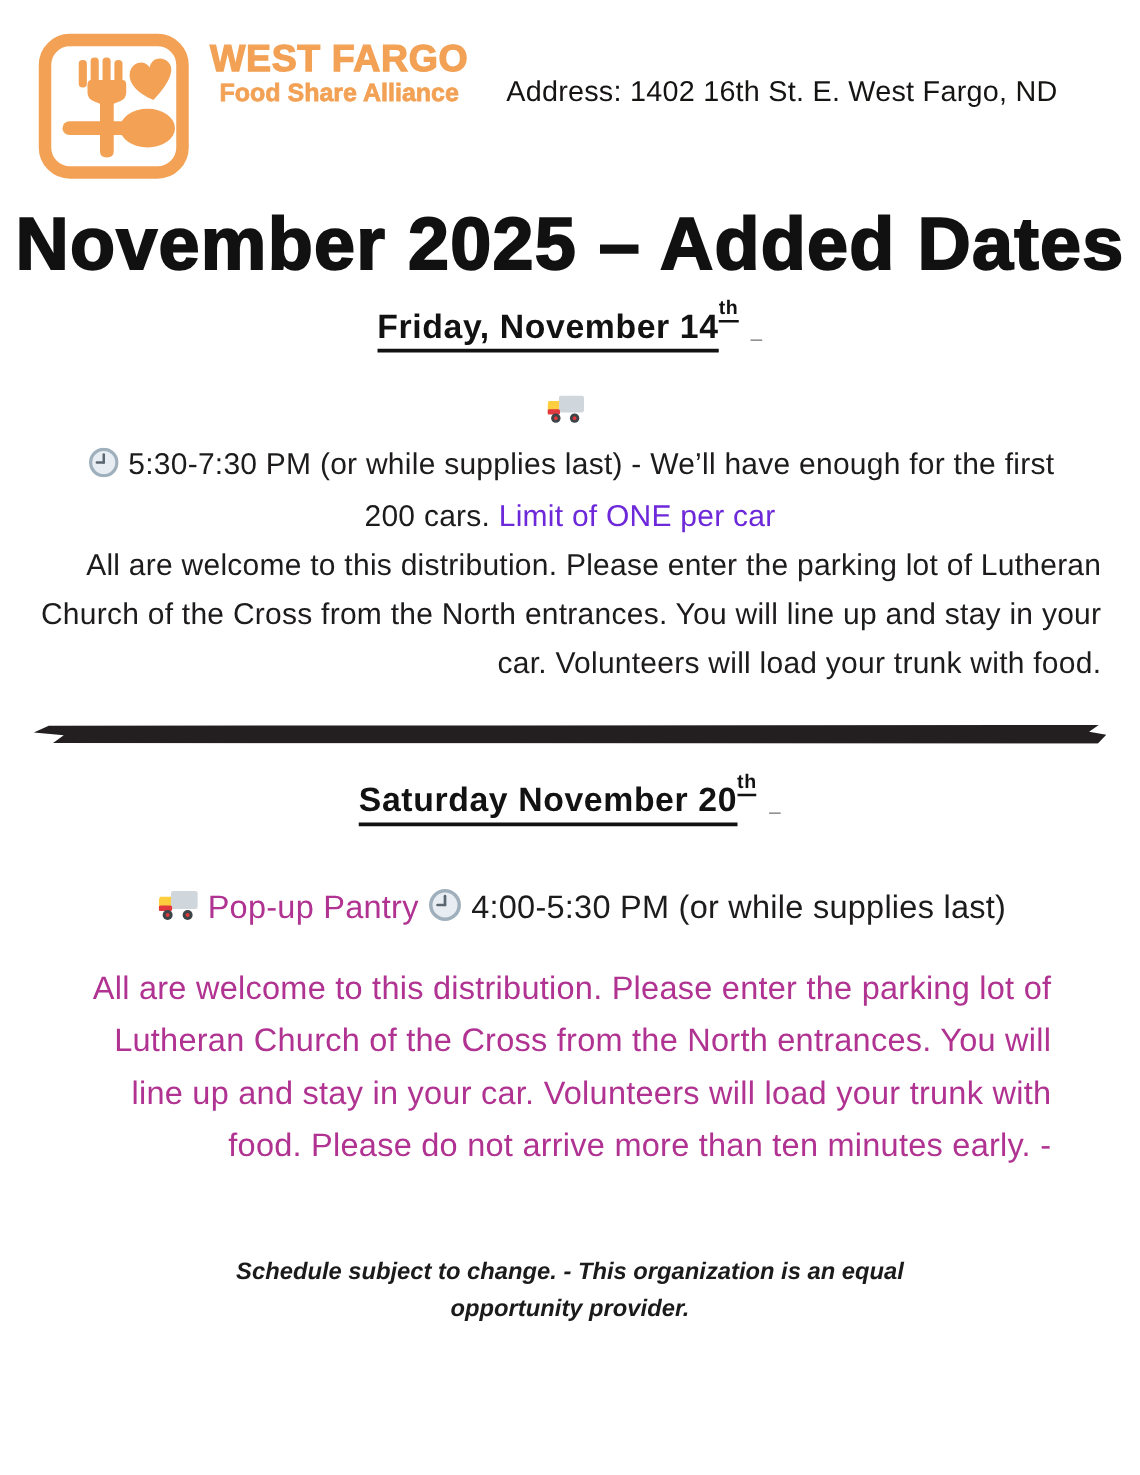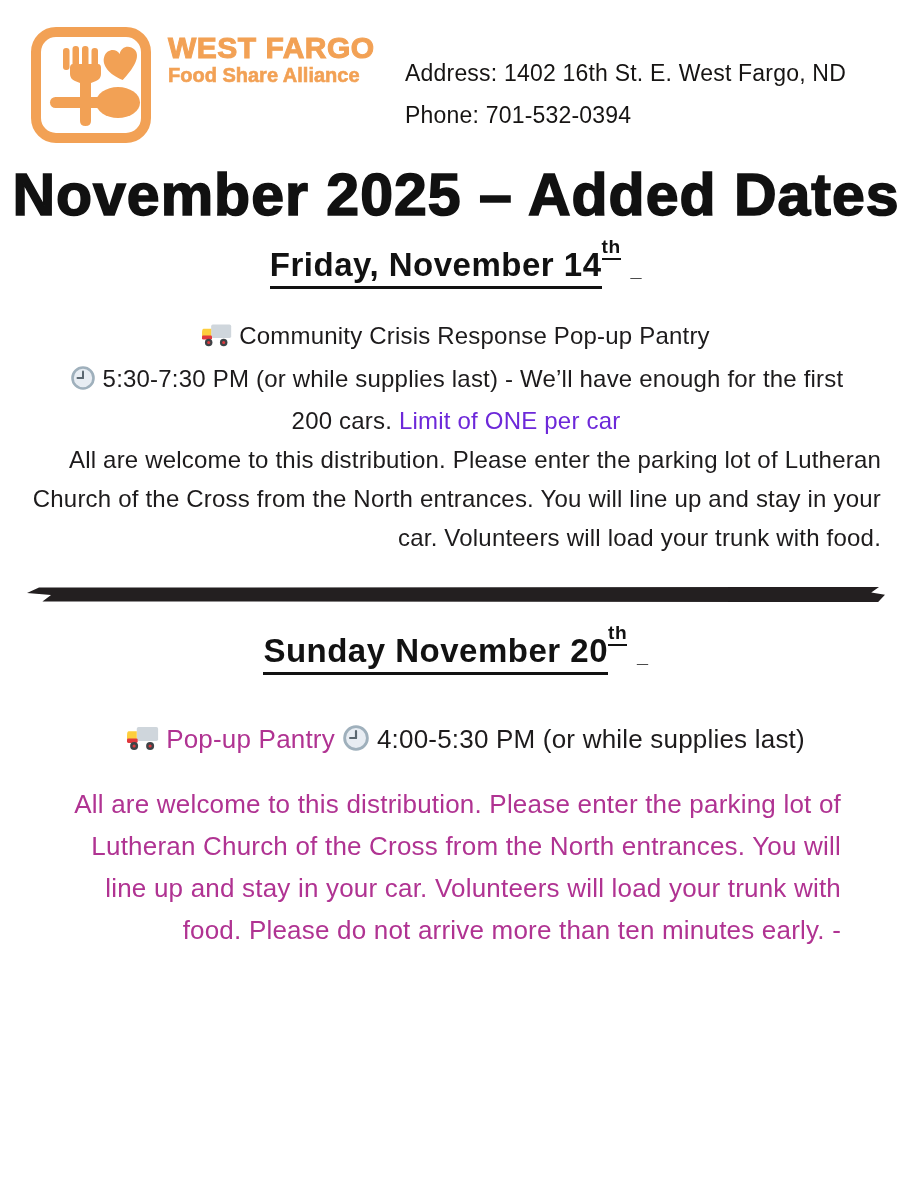--- a/index.html
+++ b/index.html
@@ -7,29 +7,29 @@
   body { font-family:"Liberation Sans", sans-serif; color:#1d1b1c; }
   .page { position:relative; width:912px; height:1180px; background:#ffffff; overflow:hidden; margin:0 auto; }
 
   
   .header { position:relative; height:152px; }
   .logo { position:absolute; left:30px; top:24px; display:flex; align-items:flex-start; gap:16px; }
   .logo-badge svg { display:block; }
   .logo-text { padding-top:10px; color:#F2A155; }
   .logo-top { font-size:30px; font-weight:bold; letter-spacing:0.5px; -webkit-text-stroke:1px #F2A155; line-height:28px; }
   .logo-main { font-size:60px; font-weight:bold; letter-spacing:1px; -webkit-text-stroke:2.4px #F2A155; line-height:58px; }
-  .logo-sub { font-size:20px; font-weight:bold; -webkit-text-stroke:0.6px #F2A155; line-height:22px; margin-top:2px; }
+  .logo-sub { font-size:20px; font-weight:bold; -webkit-text-stroke:0.6px #F2A155; line-height:22px; margin-top:2px;text-align:center; }
   .contact { position:absolute; left:405px; top:52px; font-size:23px; font-weight:normal; color:#161413; line-height:42px; letter-spacing:0.2px; }
 
   
   .title { text-align:center; margin-top:16px; font-size:59px; font-weight:bold;
            letter-spacing:1px; color:#111; -webkit-text-stroke:1.6px #111; line-height:54px; }
 
   
-  .heading { text-align:center; font-size:33px; font-weight:bold; color:#121212; letter-spacing:0.5px; }
+  .heading { text-align:center; font-size:27px; font-weight:bold; color:#121212; letter-spacing:0.5px; }
   .heading .hd { border-bottom:3.5px solid #121212; padding-bottom:3px; }
   .heading sup { font-size:0.58em; position:relative; top:-0.55em; border-bottom:2.5px solid #121212; padding-bottom:1px; }
   .heading .tick { font-size:0.6em; margin-left:10px; font-weight:bold; }
   .h-friday { margin-top:24px; }
   .h-thursday { margin-top:30px; }
 
   
   .line { text-align:center; font-size:24px; line-height:39px; color:#1d1b1c; letter-spacing:0.2px; }
   .evt-line { margin-top:32px; }
   .time-line { max-width:802px; margin:0 auto; }
@@ -80,21 +80,20 @@
           </g>
         </svg>
       </span>
       <div class="logo-text">
         <div class="logo-top">WEST FARGO</div>
         <div class="logo-sub">Food Share Alliance</div>
       </div>
     </div>
     <div class="contact">
       <div>Address: 1402 16th St. E. West Fargo, ND</div>
-      <div>Phone: 701-532-0394</div>
     </div>
   </div>
 
   <h1 class="title">November 2025 – Added Dates</h1>
 
   <section>
     <h2 class="heading h-friday">
       <span class="hd">Friday, November 14</span><sup>th</sup><span class="tick">_</span>
     </h2>
 
@@ -102,41 +101,41 @@
       <span class="icon">
         <svg width="30" height="26" viewBox="0 0 36 31">
           <rect x="11" y="3" width="24" height="16" rx="2" fill="#CFD6DC"></rect>
           <path d="M2 8 h9 v12 h-11 v-7 q0 -5 2 -5 z" fill="#FDCE3E"></path>
           <rect x="0" y="16" width="12" height="5" rx="1.5" fill="#E0393E"></rect>
           <circle cx="8" cy="24.5" r="4.5" fill="#3E4347"></circle>
           <circle cx="8" cy="24.5" r="1.8" fill="#E0393E"></circle>
           <circle cx="26" cy="24.5" r="4.5" fill="#3E4347"></circle>
           <circle cx="26" cy="24.5" r="1.8" fill="#E0393E"></circle>
         </svg>
-      </span><span>Community Crisis Response Pop-up Pantry</span>
+      </span>
     </p>
 
     <p class="line time-line">
       <span class="icon icon-clock">
         <svg width="24" height="24" viewBox="0 0 24 24">
           <circle cx="12" cy="12" r="10.5" fill="#E8EDF3" stroke="#9FB0BC" stroke-width="2.6"></circle>
           <line x1="12" y1="12" x2="12" y2="5.5" stroke="#5B6770" stroke-width="2" stroke-linecap="round"></line>
           <line x1="12" y1="12" x2="6.5" y2="12" stroke="#5B6770" stroke-width="2" stroke-linecap="round"></line>
         </svg>
       </span><span>5:30-7:30 PM (or while supplies last)  - We’ll have enough for the first 200 cars.  </span><span class="red">Limit of ONE per car</span>
     </p>
 
     <p class="para">All are welcome to this distribution. Please enter the parking lot of Lutheran Church of the Cross from the North entrances. You will line up and stay in your car. Volunteers will load your trunk with food.</p>
   </section>
 
   <div class="divider"></div>
 
   <section>
     <h2 class="heading h-thursday">
-      <span class="hd">Sunday November 20</span><sup>th</sup><span class="tick">_</span>
+      <span class="hd">Saturday November 20</span><sup>th</sup><span class="tick">_</span>
     </h2>
 
     <p class="line popup-line">
       <span class="icon">
         <svg width="32" height="28" viewBox="0 0 36 31">
           <rect x="11" y="3" width="24" height="16" rx="2" fill="#CFD6DC"></rect>
           <path d="M2 8 h9 v12 h-11 v-7 q0 -5 2 -5 z" fill="#FDCE3E"></path>
           <rect x="0" y="16" width="12" height="5" rx="1.5" fill="#E0393E"></rect>
           <circle cx="8" cy="24.5" r="4.5" fill="#3E4347"></circle>
           <circle cx="8" cy="24.5" r="1.8" fill="#E0393E"></circle>
@@ -148,14 +147,17 @@
           <circle cx="12" cy="12" r="10.5" fill="#E8EDF3" stroke="#9FB0BC" stroke-width="2.6"></circle>
           <line x1="12" y1="12" x2="12" y2="5.5" stroke="#5B6770" stroke-width="2" stroke-linecap="round"></line>
           <line x1="12" y1="12" x2="6.5" y2="12" stroke="#5B6770" stroke-width="2" stroke-linecap="round"></line>
         </svg>
       </span><span>4:00-5:30 PM (or while supplies last)</span>
     </p>
 
     <p class="para para-magenta">All are welcome to this distribution. Please enter the parking lot of Lutheran Church of the Cross from the North entrances. You will line up and stay in your car. Volunteers will load your trunk with food. Please do not arrive more than ten minutes early. -</p>
   </section>
 
+  <div class="footer">
+    <p>Schedule subject to change. - This organization is an equal opportunity provider.</p>
+  </div>
 
 </div>
 
 </body></html>

